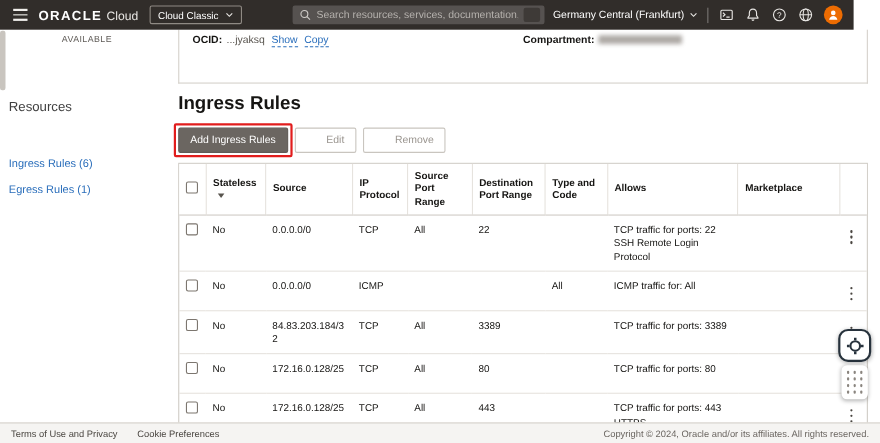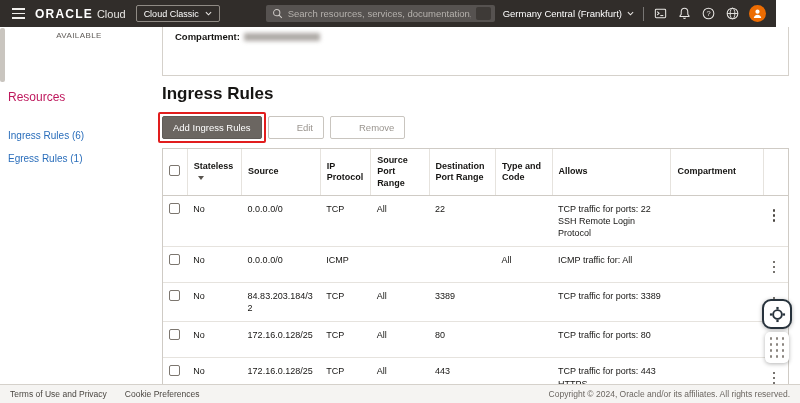--- a/index.html
+++ b/index.html
@@ -65,21 +65,21 @@
   .detail-card .lbl { font-weight: bold; color: #161513; margin-right: 4px; }
   .detail-card .val { color: #58544e; }
   .dlink { color: var(--link); text-decoration: none; border-bottom: 1px dashed var(--link); cursor: pointer; margin-left: 6px; }
   .blurred {
     display: inline-block; width: 76px; height: 8px; background: #8c8680;
     filter: blur(2px); opacity: .7; border-radius: 1px; vertical-align: middle;
   }
 
   
   .sidebar { position: absolute; left: 8px; top: 90px; width: 146px; }
-  .sidebar-title { font-size: 12px; color: #be185d; margin-bottom: 26px; }
+  .sidebar-title { font-size: 12px; color: #404040; margin-bottom: 40px; }
   .sidebar a { display: block; font-size: 10px; color: var(--link); text-decoration: none; margin-bottom: 12px; cursor: pointer; }
 
   
   .main { position: absolute; left: 162px; top: 84px; width: 627px; }
   .page-title { font-size: 17px; font-weight: bold; color: #161513; margin-bottom: 12px; }
   .actions { display: flex; align-items: center; gap: 6px; margin-bottom: 9px; }
   .btn { font-family: inherit; font-size: 9.5px; border-radius: 2px; padding: 5px 10px; cursor: pointer; }
   .btn-add { position: relative; background: #6b6661; color: #fff; border: 1px solid #5f5b57; }
   .annot-box {
     position: absolute; left: -5px; top: -5px; right: -5px; bottom: -5px;
@@ -206,20 +206,23 @@
       </svg>
     </span>
   </div>
 </header>
 
 <div class="scroll-thumb"></div>
 
 <div class="status-label">AVAILABLE</div>
 
 <section class="detail-card">
+  <div>
+    <span class="lbl">OCID:</span><span class="val">...jyaksq</span><a class="dlink">Show</a><a class="dlink">Copy</a>
+  </div>
   <div>
     <span class="lbl">Compartment:</span><span class="blurred"></span>
   </div>
 </section>
 
 <nav class="sidebar">
   <div class="sidebar-title">Resources</div>
   <a>Ingress Rules (6)</a>
   <a>Egress Rules (1)</a>
 </nav>
@@ -253,21 +256,21 @@
       <thead>
         <tr>
           <th><span class="checkbox"></span></th>
           <th><span>Stateless</span><span class="sort-arrow"></span></th>
           <th>Source</th>
           <th>IP Protocol</th>
           <th>Source Port Range</th>
           <th>Destination Port Range</th>
           <th>Type and Code</th>
           <th>Allows</th>
-          <th>Compartment</th>
+          <th>Marketplace</th>
           <th></th>
         </tr>
       </thead>
       <tbody>
 
           <tr>
             <td><span class="checkbox"></span></td>
             <td>No</td>
             <td>0.0.0.0/0</td>
             <td>TCP</td>

